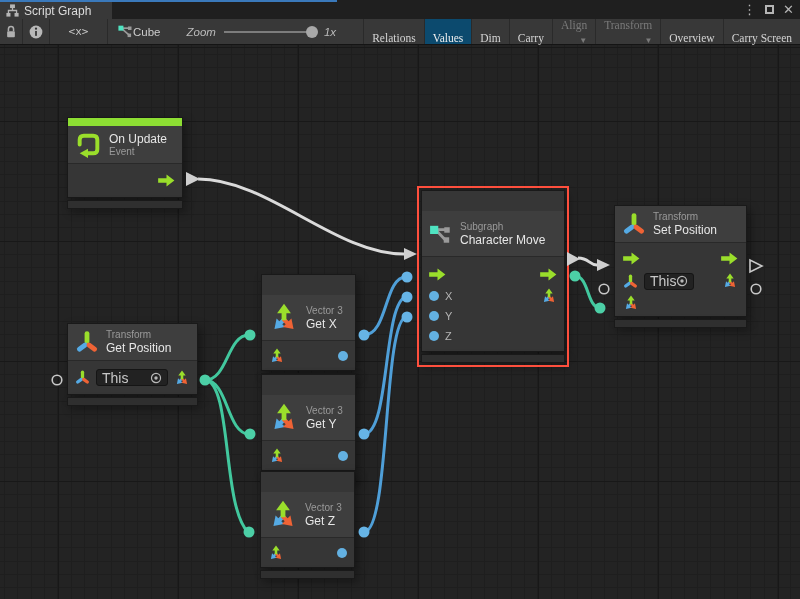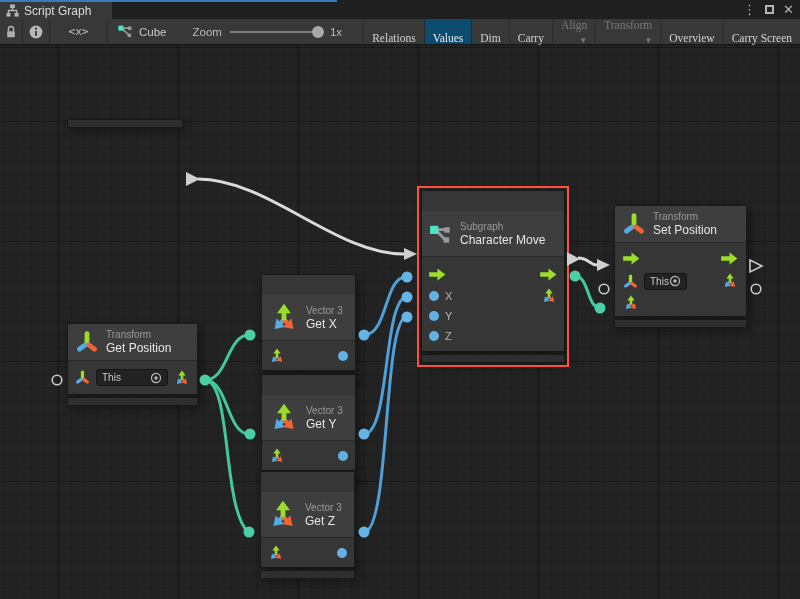--- a/index.html
+++ b/index.html
@@ -17,22 +17,22 @@
   #winctl .wc { font-size:13px; line-height:19px; cursor:default; }
   .maxbox { width:9px; height:9px; border:2px solid #b5b5b5; display:inline-block; }
 
   
   #toolbar { position:absolute; top:19px; left:0; right:0; height:26px; background:#383838;
              border-bottom:1px solid #141414; display:flex; align-items:stretch;
              font-size:11.5px; color:#d4d4d4; }
   .tgroup { display:flex; align-items:center; border-right:1px solid #2a2a2a; padding:0 6px; }
   .ico { display:inline-flex; align-items:center; justify-content:center; }
   #codeicon { width:58px; justify-content:center; color:#c8c8c8; font-family:"DejaVu Sans Mono",monospace; font-size:11px; }
-  #cubegroup { gap:6px; padding:0 12px 0 10px; border-right:none; color:#cccccc; }
-  #zoomgroup { gap:8px; padding:0 14px; border-right:1px solid #2a2a2a; color:#bbbbbb; flex:1; }
+  #cubegroup { padding:0 12px 0 10px; border-right:none; color:#cccccc; }
+  #zoomgroup { gap:8px; padding:0 14px; border-right:1px solid #2a2a2a; color:#bbbbbb; flex:1;font-style:italic; }
   .ztrack { width:92px; height:2px; background:#7d7d7d; position:relative; }
   .zhandle { position:absolute; right:-2px; top:-5px; width:12px; height:12px; border-radius:50%; background:#a8a8a8; }
   .tb { display:flex; align-items:flex-end; gap:4px; padding:0 8px; border-right:1px solid #2a2a2a; white-space:nowrap;font-family:Liberation Serif, serif; }
   .tb.active { background:#0c4a6e; color:#eeeeee; }
   .tb.disabled { color:#7a7a7a;flex-direction:column; }
   .dd { font-size:8px; position:relative; top:1px; }
 
   
   #canvas { position:absolute; top:45px; left:0; width:800px; height:554px;
             background-color:#232323;
@@ -58,21 +58,21 @@
   .row.between { justify-content:space-between; }
   .row.endr { justify-content:flex-end; }
   .footer { margin-top:2px; height:9px; background:#2f2f2f; border:1px solid #191919;
             box-shadow:3px 4px 9px rgba(0,0,0,.3); }
   .greenbar { height:8px; background:#8dde33; }
   .dot { width:10px; height:10px; border-radius:50%; background:#63b1e2; flex:none; }
   .plabel { font-size:11px; color:#b5b5b5; }
   .spacer { flex:1; }
   .field { display:flex; align-items:center; justify-content:space-between; flex:1;
            height:17px; background:#222222; border:1px solid #151515; border-radius:3px;
-           padding:0 5px; font-size:10px; color:#c8c8c8; }
+           padding:0 5px; font-size:14px; color:#c8c8c8; }
   .selected::before { content:""; position:absolute; inset:-4px;
                       border:2px solid #ff4f3d; pointer-events:none; z-index:40; }
 
   #node-on-update     { left:67px;  top:72px;  width:116px; }
   #node-get-position  { left:67px;  top:278px; width:131px; }
   #node-get-x         { left:261px; top:229px; width:95px; }
   #node-get-y         { left:261px; top:329px; width:95px; }
   #node-get-z         { left:260px; top:426px; width:95px; }
   #node-character-move{ left:421px; top:145px; width:144px; }
   #node-set-position  { left:614px; top:160px; width:133px; }
@@ -167,20 +167,44 @@
     <span>Overview</span>
   </div>
   <div class="tb noborder" style="border-right:none">
     <span>Carry Screen</span>
   </div>
 </div>
 
 <div id="canvas">
 
   <div class="node" id="node-on-update">
+    <div class="main">
+      <div class="greenbar"></div>
+      <div class="header">
+        <span class="ico">
+            <svg viewBox="0 0 26 26" width="27" height="27">
+              <path d="M 4.5,13 V 8.5 Q 4.5,4.5 8.5,4.5 H 17.5 Q 21.5,4.5 21.5,8.5 V 17.5 Q 21.5,21.5 17.5,21.5 H 11.5" fill="none" stroke="#9ade2b" stroke-width="3.8" stroke-linecap="round"></path>
+              <polygon points="12.5,17 12.5,26 4.5,21.5" fill="#9ade2b"></polygon>
+            </svg>
+          </span>
+        <span class="titles">
+          <span class="title">On Update</span>
+          <span class="sub">Event</span>
+        </span>
+      </div>
+      <div class="body">
+        <div class="row endr" style="flex:1">
+          <span class="ico">
+              <svg viewBox="0 0 18 14" width="17" height="13">
+                <polygon points="0,4.5 9,4.5 9,0.5 17.5,7 9,13.5 9,9.5 0,9.5" fill="#9ade2b"></polygon>
+              </svg>
+            </span>
+        </div>
+      </div>
+    </div>
     <div class="footer"></div>
   </div>
 
   <div class="node" id="node-get-position">
     <div class="main">
       <div class="header">
         <span class="ico">
             <svg viewBox="0 0 20 20" width="24" height="24">
               <line x1="10" y1="10" x2="10" y2="3" stroke="#9ade2b" stroke-width="4" stroke-linecap="round"></line>
               <line x1="8.4" y1="12.5" x2="3.6" y2="16" stroke="#55aae4" stroke-width="4" stroke-linecap="round"></line>

